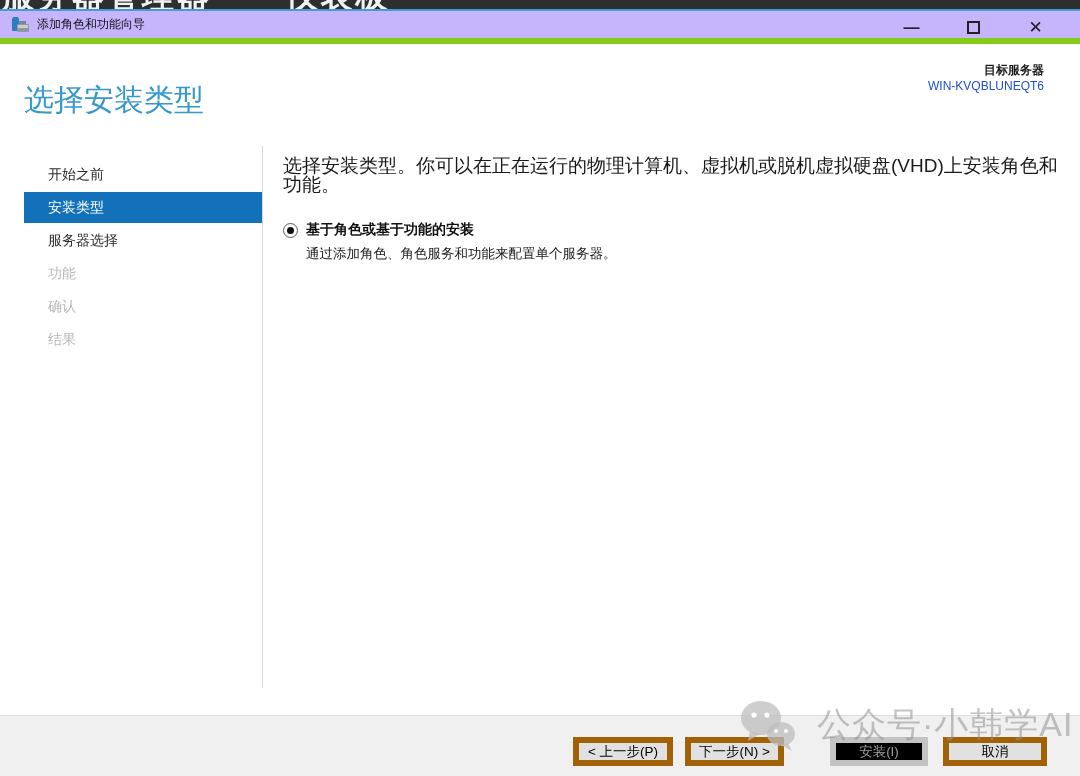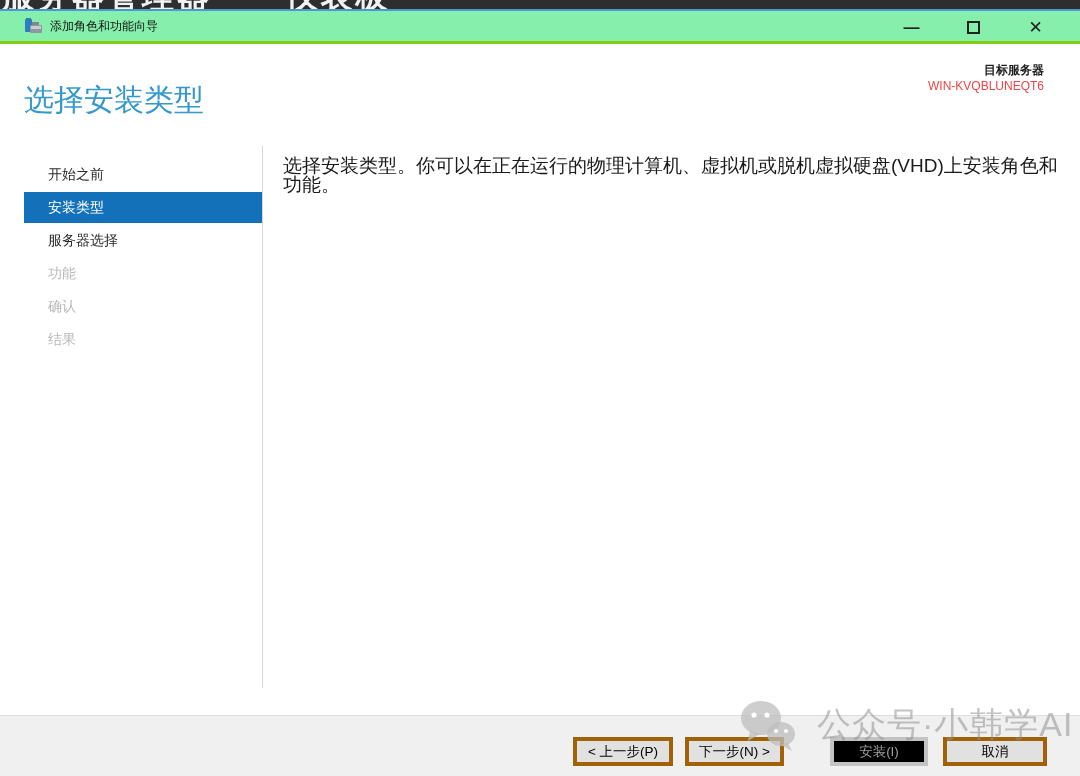--- a/index.html
+++ b/index.html
@@ -7,36 +7,36 @@
   body { font-family:"Liberation Sans","DejaVu Sans",sans-serif; background:#fff; }
   .screen { position:relative; width:1080px; height:776px; overflow:hidden; background:#fff; }
 
   
   .top-strip { position:relative; height:9px; background:#2e2e2e; overflow:hidden; }
   .top-strip .frag { position:absolute; top:-25px; left:2px; font-size:32px; font-weight:bold;
                      color:#f2f2f2; white-space:nowrap; letter-spacing:3px; word-spacing:18px; }
   .accent-line { height:2px; background:#4a97d9; }
 
   
-  .titlebar { position:relative; height:33px; background:#86efac; border-bottom:3px solid #84cc16;
-              display:flex; align-items:center; padding-left:25px; }
+  .titlebar { position:relative; height:33px; background:#c4b5fd; border-bottom:6px solid #84cc16;
+              display:flex; align-items:center; padding-left:12px; }
   .titlebar .app-title { font-size:12px; color:#111; margin-left:7px; }
   .win-controls { position:absolute; right:22px; top:0; height:33px; display:flex; align-items:center; gap:17px; }
   .win-btn { width:45px; height:27px; display:flex; align-items:center; justify-content:center;
              font-size:15px; color:#222; cursor:pointer; }
   .max-box { width:13px; height:13px; border:2px solid #222; display:inline-block; }
   .min-glyph { font-size:16px; font-weight:bold; }
   .close-glyph { font-size:17px; }
 
   
   .header { position:relative; height:102px; background:#fff; }
   .page-title { position:absolute; left:24px; top:36px; font-size:30px; color:#3498cb; font-weight:400; }
   .target-block { position:absolute; right:36px; top:18px; text-align:right; }
   .target-label { font-size:12px; font-weight:bold; color:#1c1c1c; line-height:16px; }
-  .target-server { font-size:12px; color:#ef4444; line-height:16px; }
+  .target-server { font-size:12px; color:#1d4ed8; line-height:16px; }
 
   
   .sidebar { position:absolute; left:0; top:146px; width:262px; padding-top:13px; }
   .side-divider { position:absolute; left:262px; top:146px; width:1px; height:542px; background:#d6d6d6; }
   .nav-item { margin-left:24px; width:238px; height:31px; margin-bottom:2px;
               display:flex; align-items:center; padding-left:24px;
               font-size:14px; color:#2b2b2b; cursor:pointer; }
   .nav-item.selected { background:#1271b8; color:#fff; }
   .nav-item.disabled { color:#b9b9b9; cursor:default; }
 
@@ -47,21 +47,21 @@
   .opt-head { display:flex; align-items:center; gap:8px; cursor:pointer; }
   .radio { width:15px; height:15px; border:1px solid #5a5a5a; border-radius:50%; background:#fff;
            display:inline-flex; align-items:center; justify-content:center; flex:0 0 15px; }
   .radio.checked::after { content:""; width:7px; height:7px; border-radius:50%; background:#111; }
   .opt-label { font-size:14px; font-weight:bold; color:#111; }
   .opt-desc { margin:5px 0 0 23px; font-size:13.5px; color:#1a1a1a; line-height:19px; }
 
   
   .footer { position:absolute; left:0; bottom:0; width:1080px; height:61px;
             background:#f0f0f0; border-top:1px solid #dfdfdf; }
-  .btn { position:absolute; top:21px; height:29px; background:#e1e1e1; border:4px solid #a16207;
+  .btn { position:absolute; top:21px; height:29px; background:#e1e1e1; border:6px solid #a16207;
          font-size:13.5px; color:#000; font-family:"Liberation Sans","DejaVu Sans",sans-serif;
          cursor:pointer; }
   .btn-prev   { left:573px; width:100px; }
   .btn-next   { left:685px; width:99px; }
   .btn-install{ left:830px; width:98px; background:#000000; border-color:#c3c3c3; color:#9e9e9e; cursor:default; }
   .btn-cancel { left:943px; width:104px; }
 
   
   .watermark { position:absolute; left:738px; top:698px; z-index:50; display:flex; align-items:flex-start;
                pointer-events:none;gap:15px; }
@@ -112,20 +112,27 @@
     <div class="nav-item">服务器选择</div>
     <div class="nav-item disabled">功能</div>
     <div class="nav-item disabled">确认</div>
     <div class="nav-item disabled">结果</div>
   </div>
   <div class="side-divider"></div>
 
   <div class="content">
     <div class="intro">选择安装类型。你可以在正在运行的物理计算机、虚拟机或脱机虚拟硬盘(VHD)上安装角色和功能。</div>
 
+    <div class="option">
+      <div class="opt-head">
+        <span class="radio checked"></span>
+        <span class="opt-label">基于角色或基于功能的安装</span>
+      </div>
+      <div class="opt-desc">通过添加角色、角色服务和功能来配置单个服务器。</div>
+    </div>
 
   </div>
 
   <div class="footer">
     <button class="btn btn-prev">&lt; 上一步(P)</button>
     <button class="btn btn-next">下一步(N) &gt;</button>
     <button class="btn btn-install" disabled="">安装(I)</button>
     <button class="btn btn-cancel">取消</button>
   </div>
 

